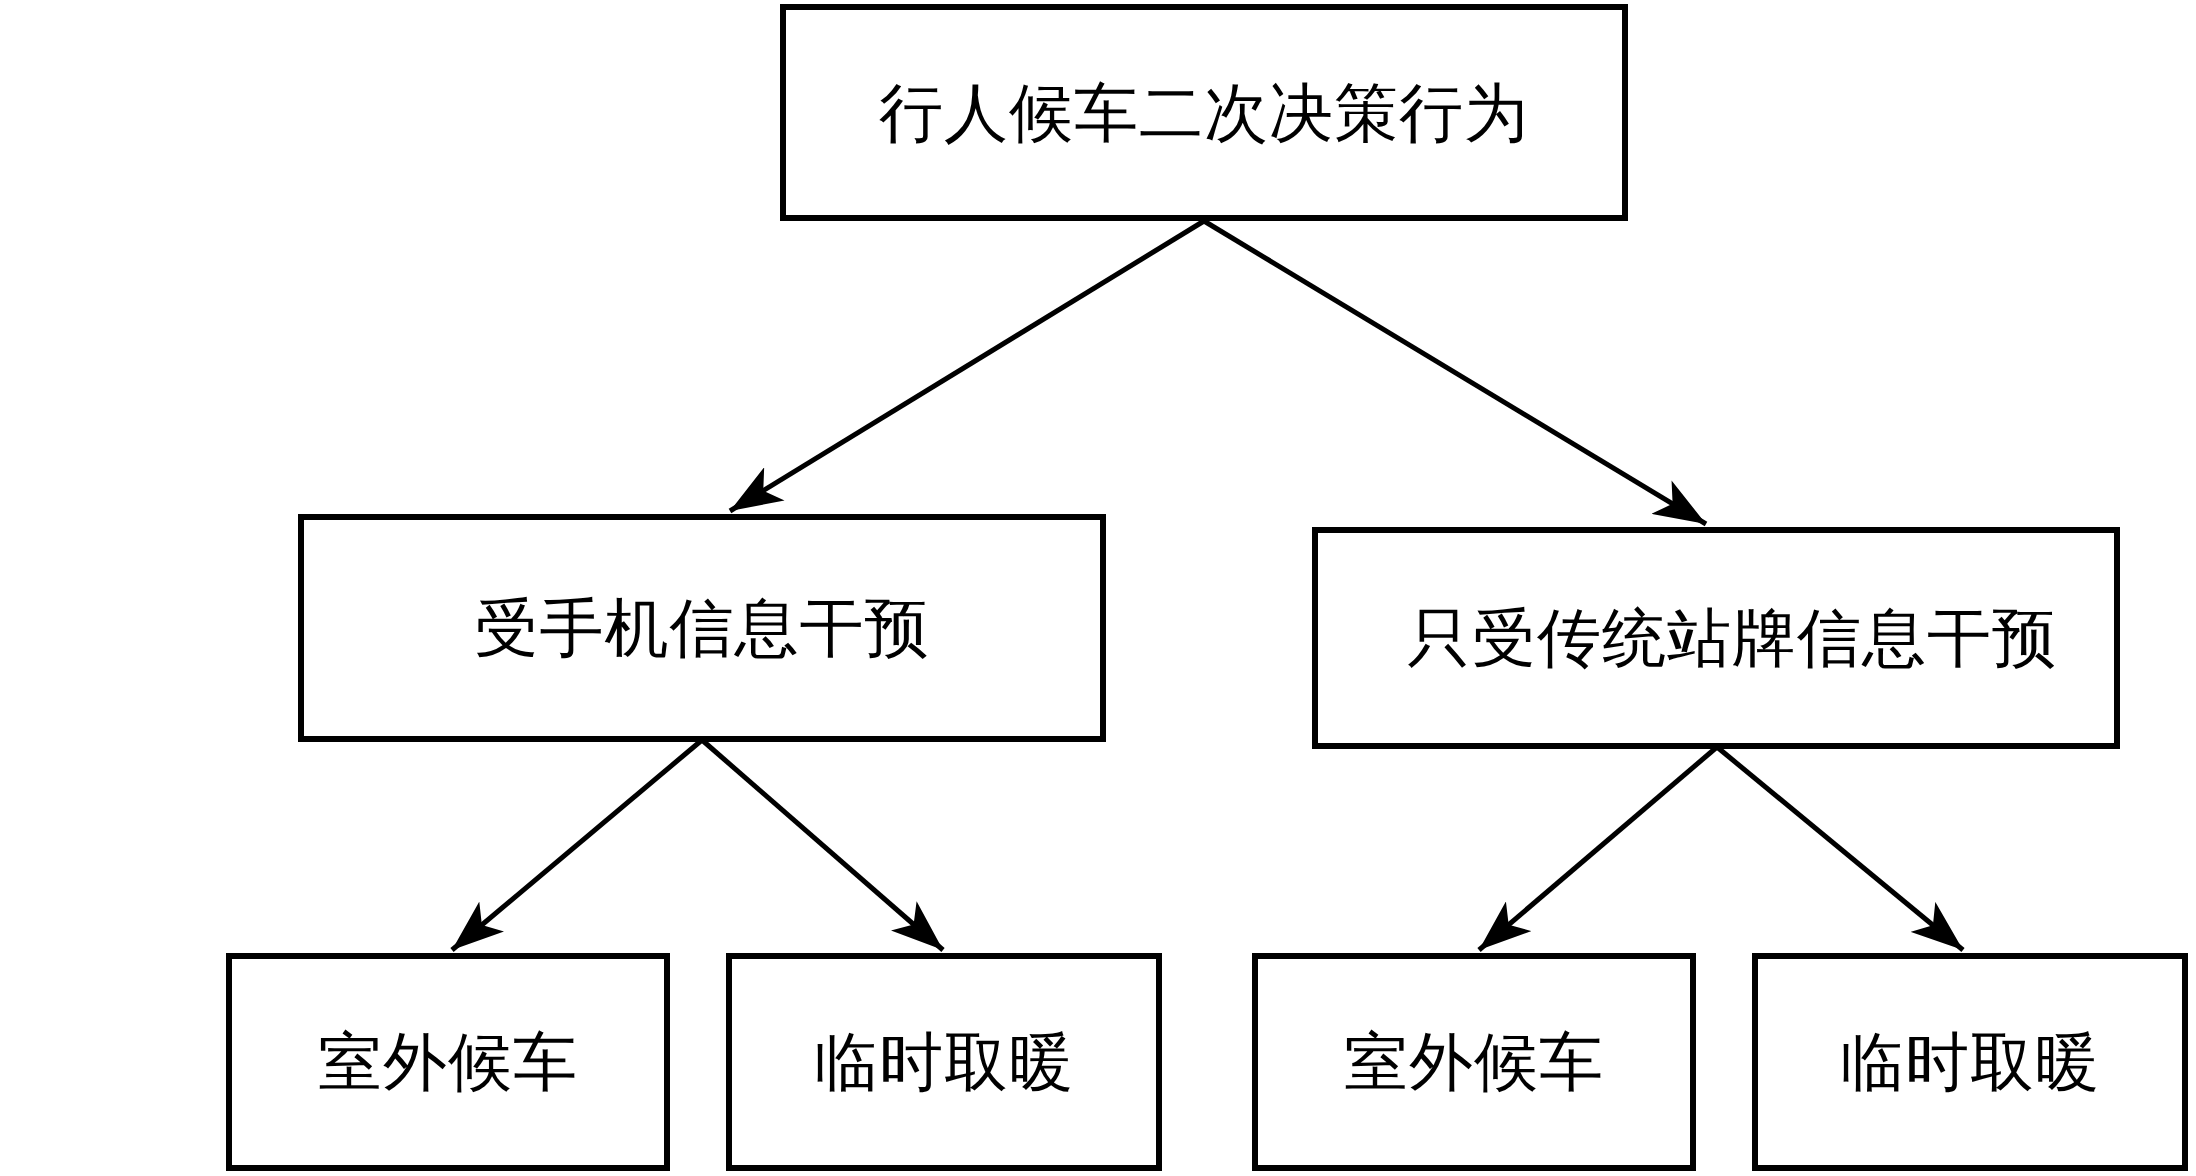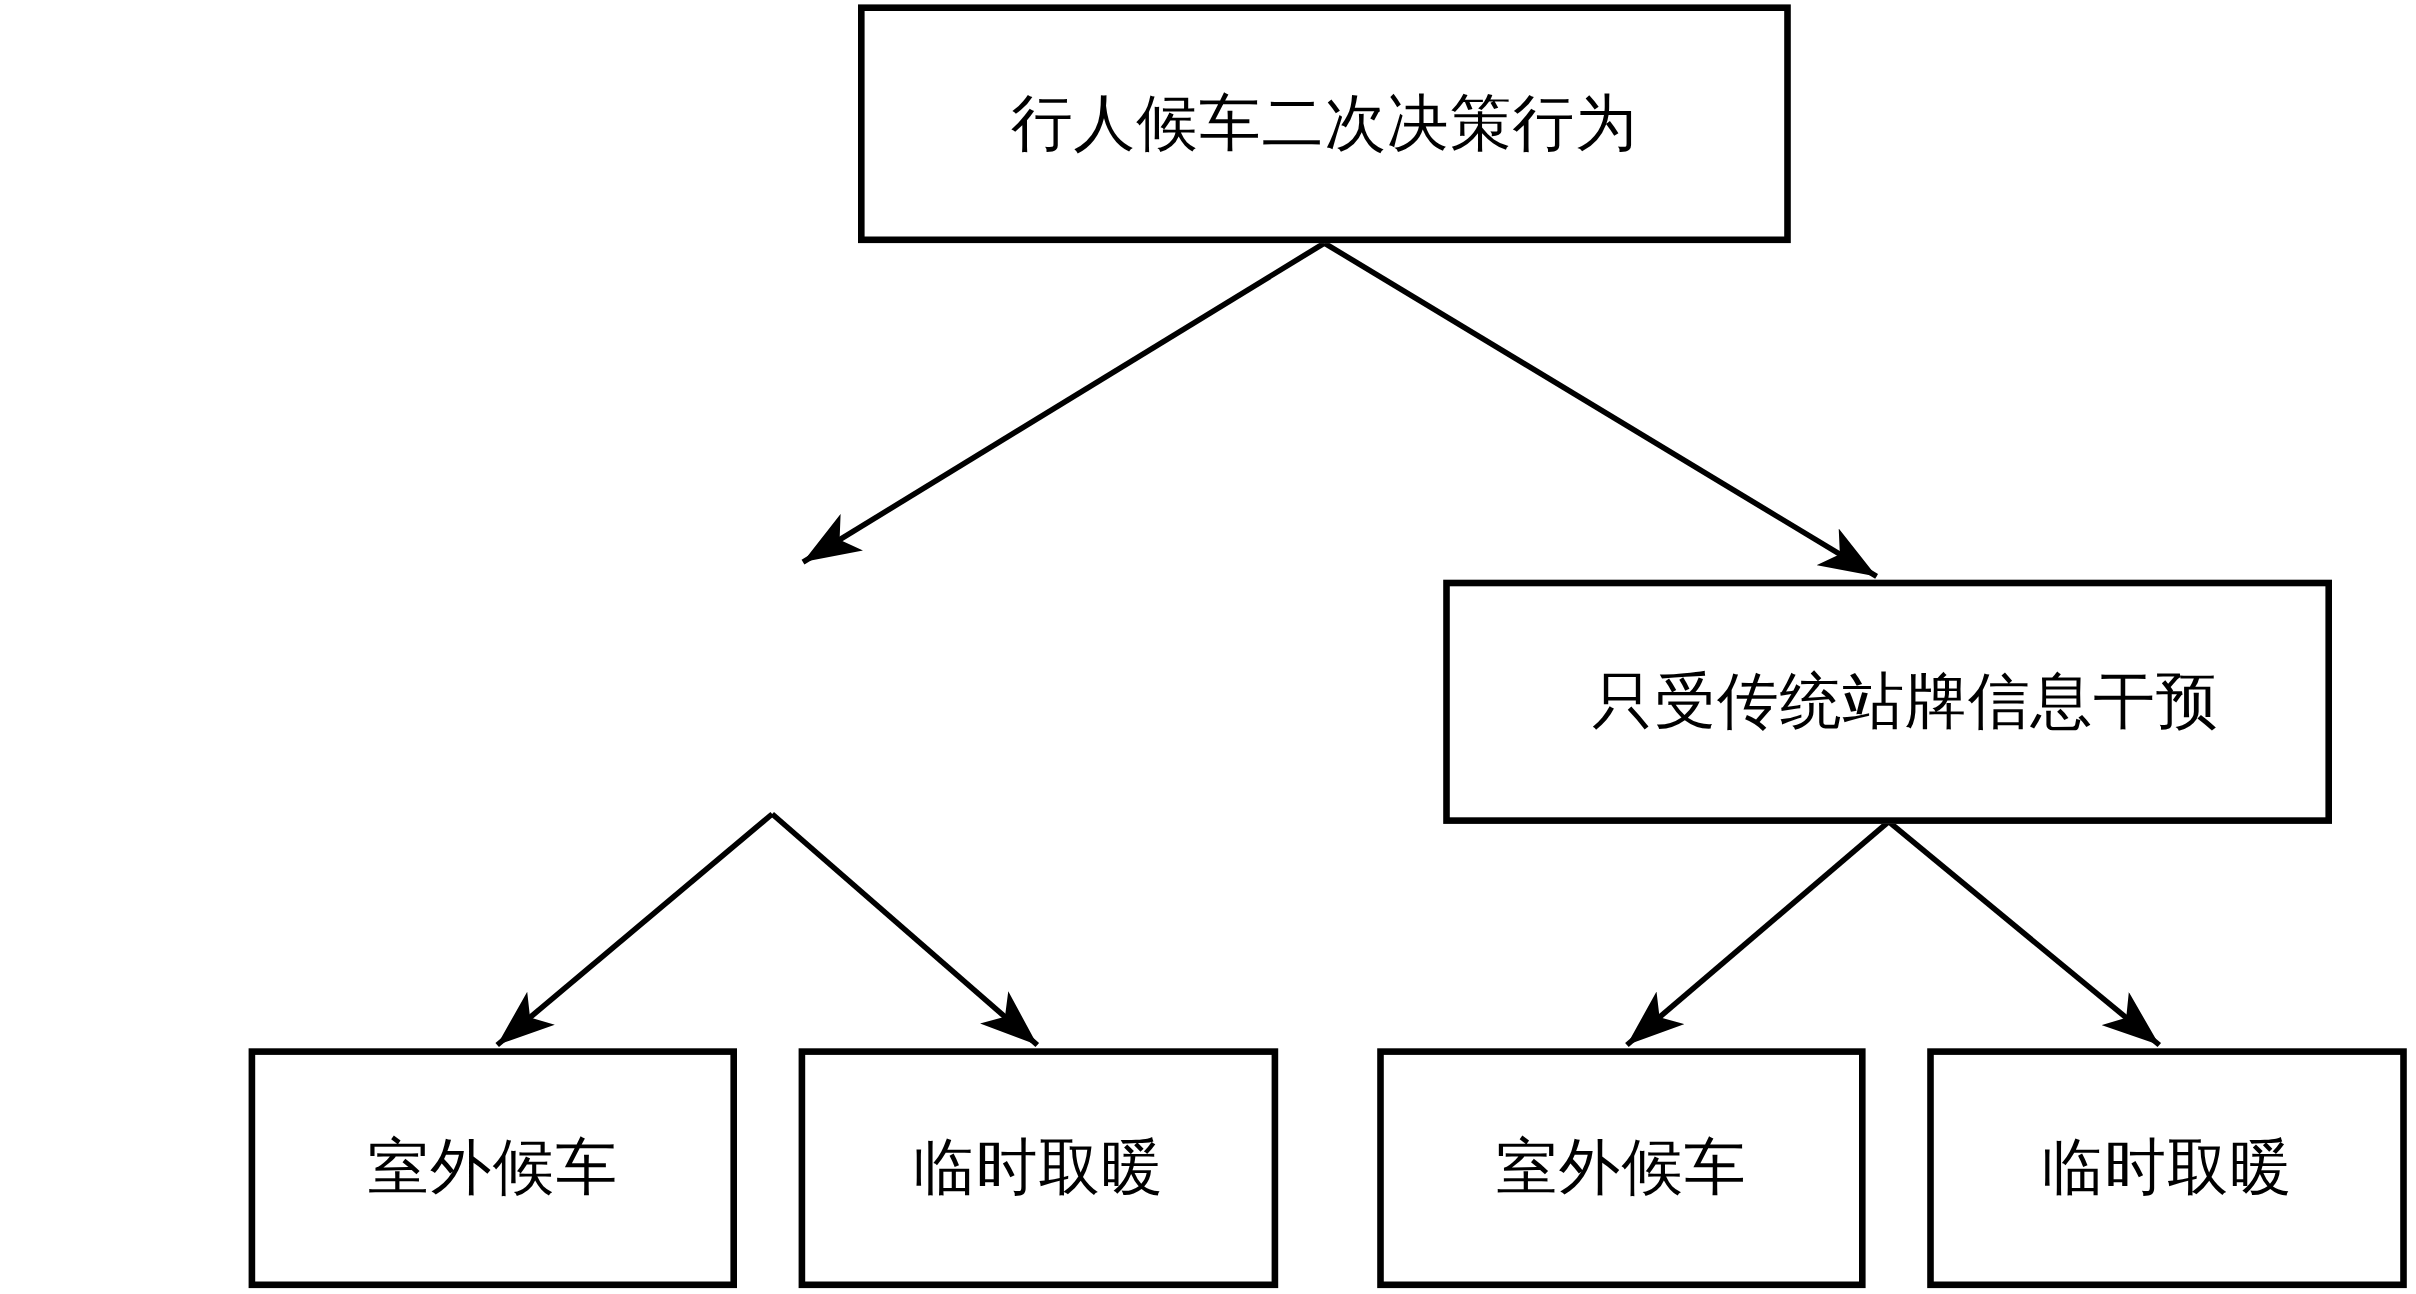--- a/index.html
+++ b/index.html
@@ -25,21 +25,21 @@
   }
   .node {
     position: absolute;
     box-sizing: border-box;
     background: #ffffff;
     border: 6px solid #000000;
     display: flex;
     align-items: center;
     justify-content: center;
     text-align: center;
-    font-size: 56px;
+    font-size: 64px;
     line-height: 1;
     letter-spacing: 1px;
     white-space: nowrap;
   }
   .axis-label {
     position: absolute;
     font-size: 72px;
     line-height: 1;
     white-space: nowrap;
   }
@@ -68,20 +68,21 @@
     <line x1="1204" y1="221" x2="730" y2="511" stroke="#000000" stroke-width="5" marker-end="url(#ah)"></line>
     <line x1="1204" y1="221" x2="1706" y2="524" stroke="#000000" stroke-width="5" marker-end="url(#ah)"></line>
     <line x1="702" y1="740" x2="452" y2="950" stroke="#000000" stroke-width="5" marker-end="url(#ah)"></line>
     <line x1="702" y1="740" x2="943" y2="950" stroke="#000000" stroke-width="5" marker-end="url(#ah)"></line>
     <line x1="1717" y1="747" x2="1479" y2="950" stroke="#000000" stroke-width="5" marker-end="url(#ah)"></line>
     <line x1="1717" y1="747" x2="1963" y2="950" stroke="#000000" stroke-width="5" marker-end="url(#ah)"></line>
   </svg>
 
   <div class="node node-root">行人候车二次决策行为</div>
 
+  <div class="node node-l2-left">受手机信息干预</div>
   <div class="node node-l2-right">只受传统站牌信息干预</div>
 
   <div class="node node-l1-a">室外候车</div>
   <div class="node node-l1-b">临时取暖</div>
   <div class="node node-l1-c">室外候车</div>
   <div class="node node-l1-d">临时取暖</div>
 
 </div>
 
 </body></html>

